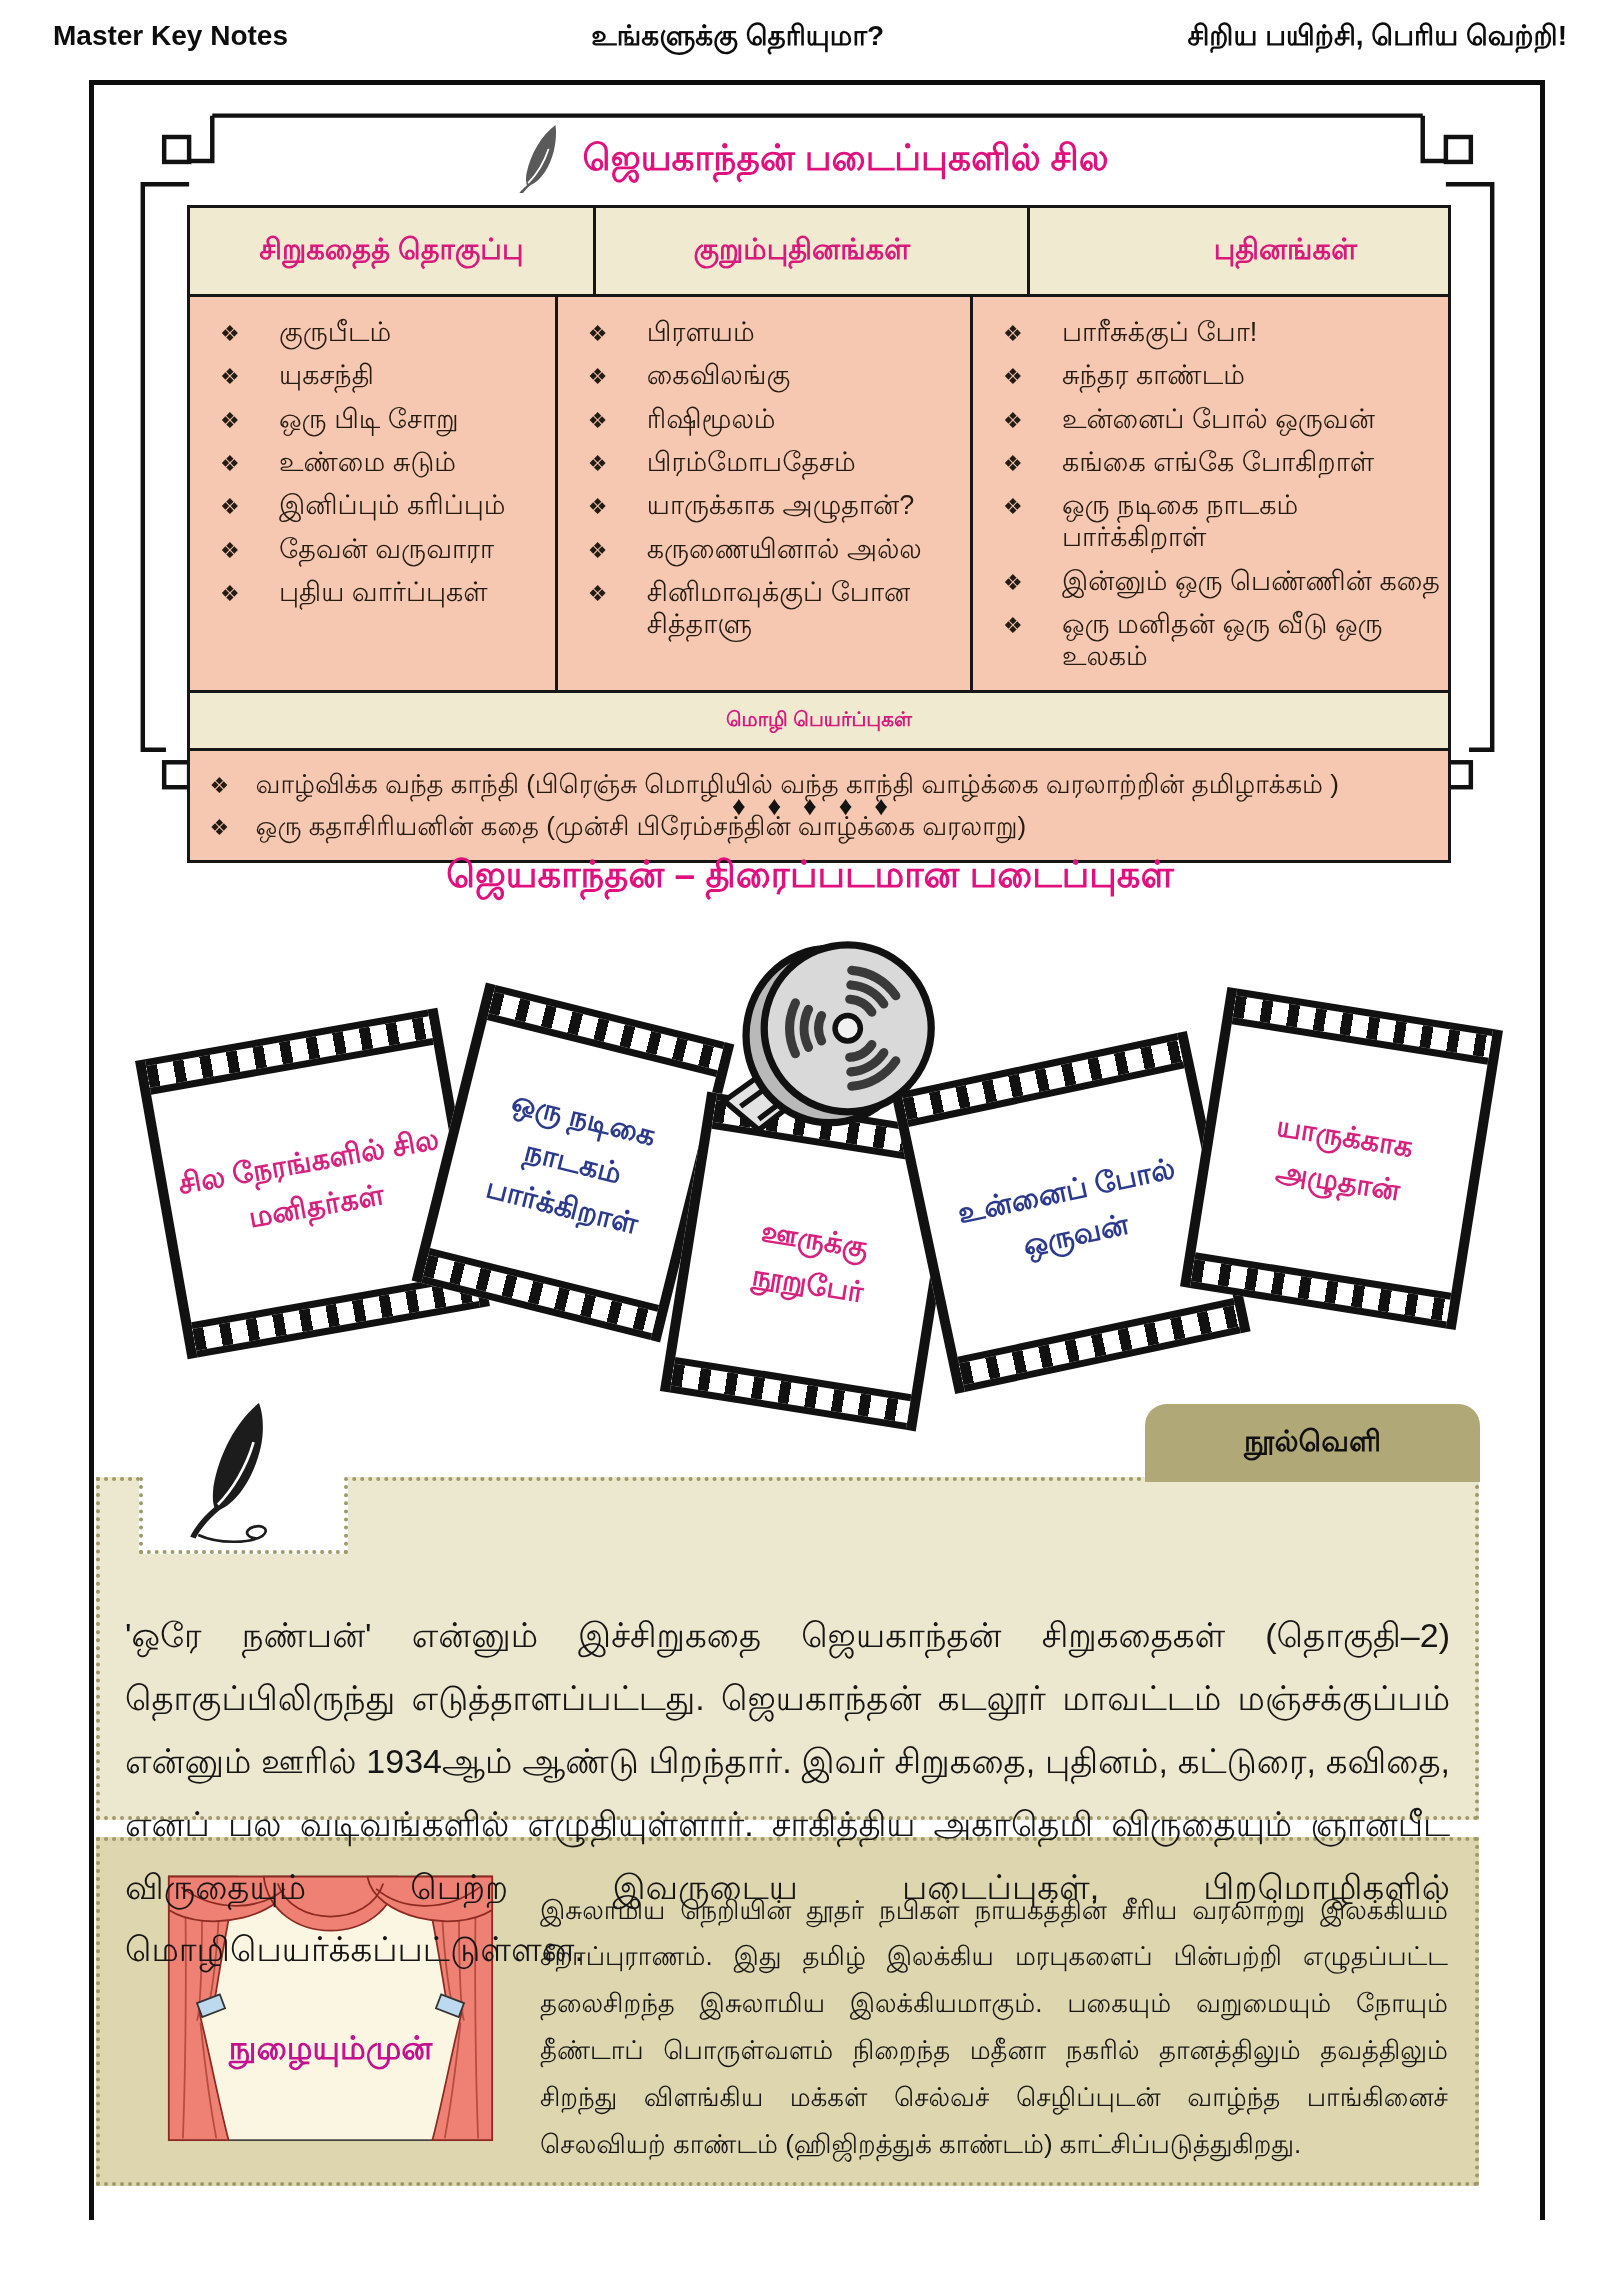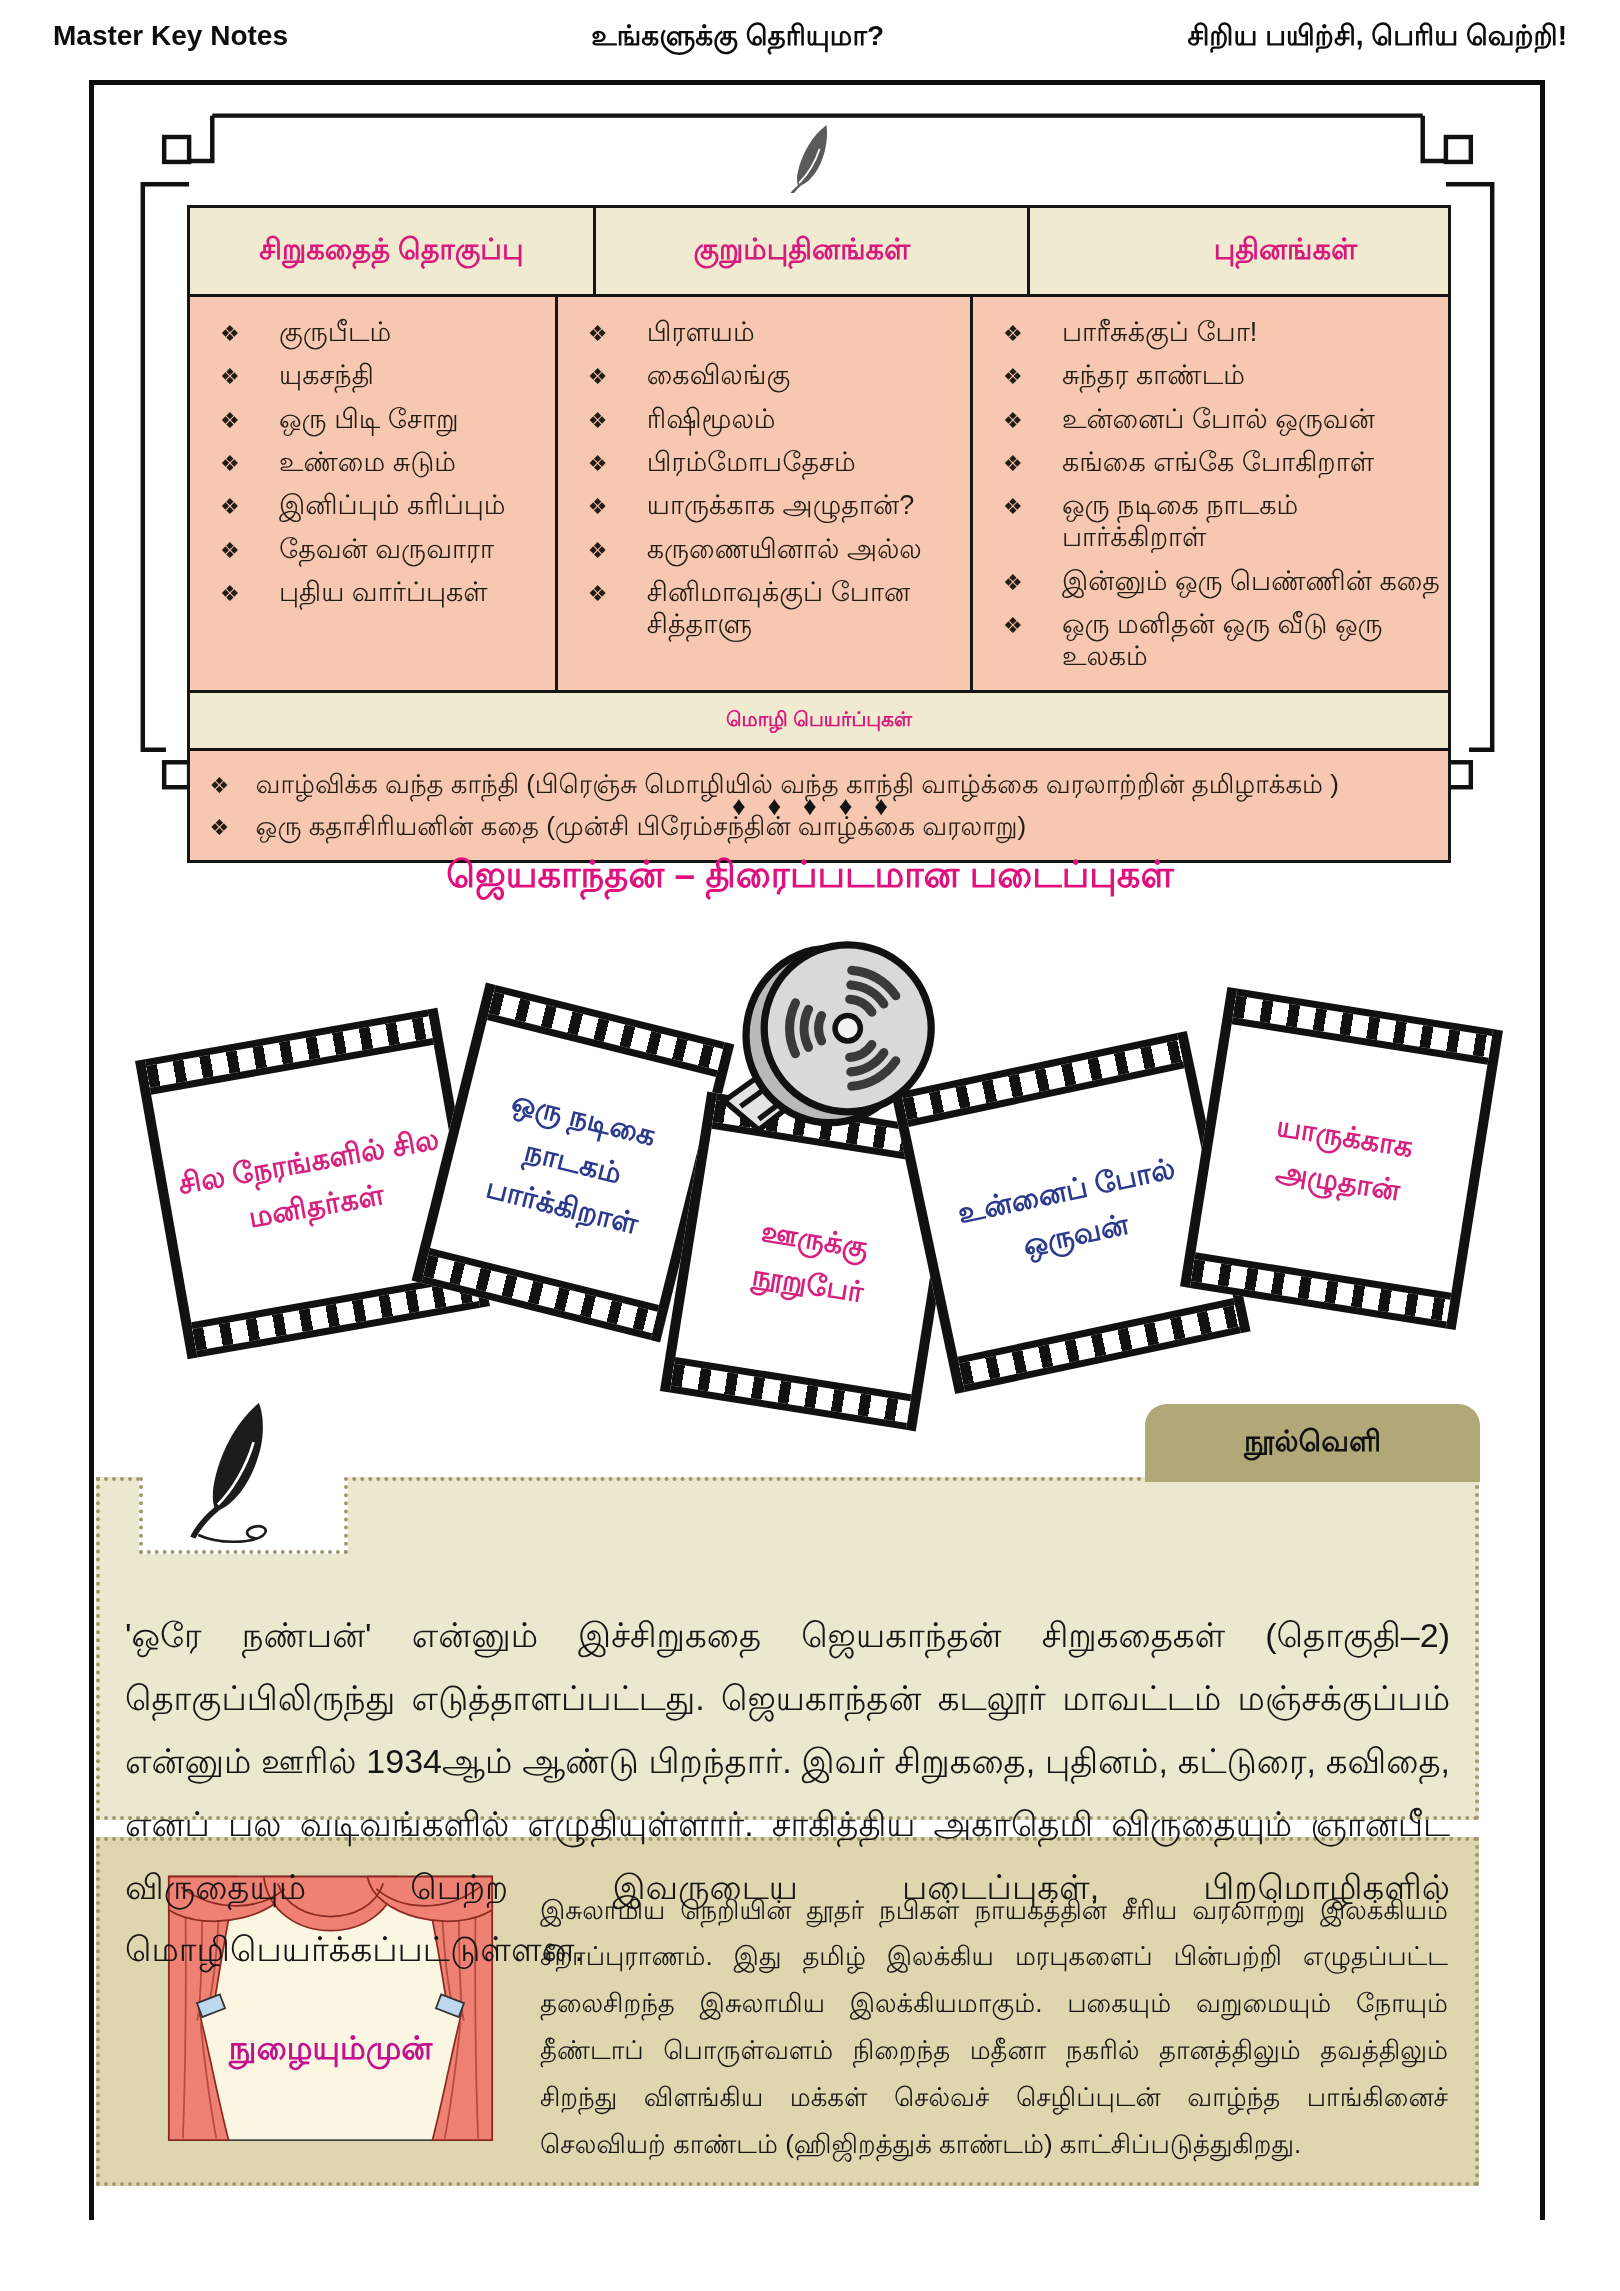--- a/index.html
+++ b/index.html
@@ -157,20 +157,21 @@
     </g>
   </svg>
 
   <div class="works-title">
     <span>
       <svg width="57" height="70" viewBox="0 0 100 120">
         <path d="M78,2 C54,20 34,52 27,88 C26,96 26,103 28,108 C16,118 9,128 6,135 L11,137 C15,128 23,118 34,108 C52,100 68,76 75,48 C79,32 80,14 78,2 Z" fill="#5a5a5a"></path>
         <path d="M30,104 C44,90 58,68 66,44" stroke="#ffffff" stroke-width="3" fill="none"></path>
       </svg>
     </span>
+    <h1>ஜெயகாந்தன் படைப்புகளில் சில</h1>
   </div>
 
   <div class="works-table">
     <div class="wt-row-head">
       <div class="cell w1">சிறுகதைத் தொகுப்பு</div>
       <div class="cell w2">குறும்புதினங்கள்</div>
       <div class="cell w3">புதினங்கள்</div>
     </div>
     <div class="wt-row-body">
       <div class="wt-col w1">

